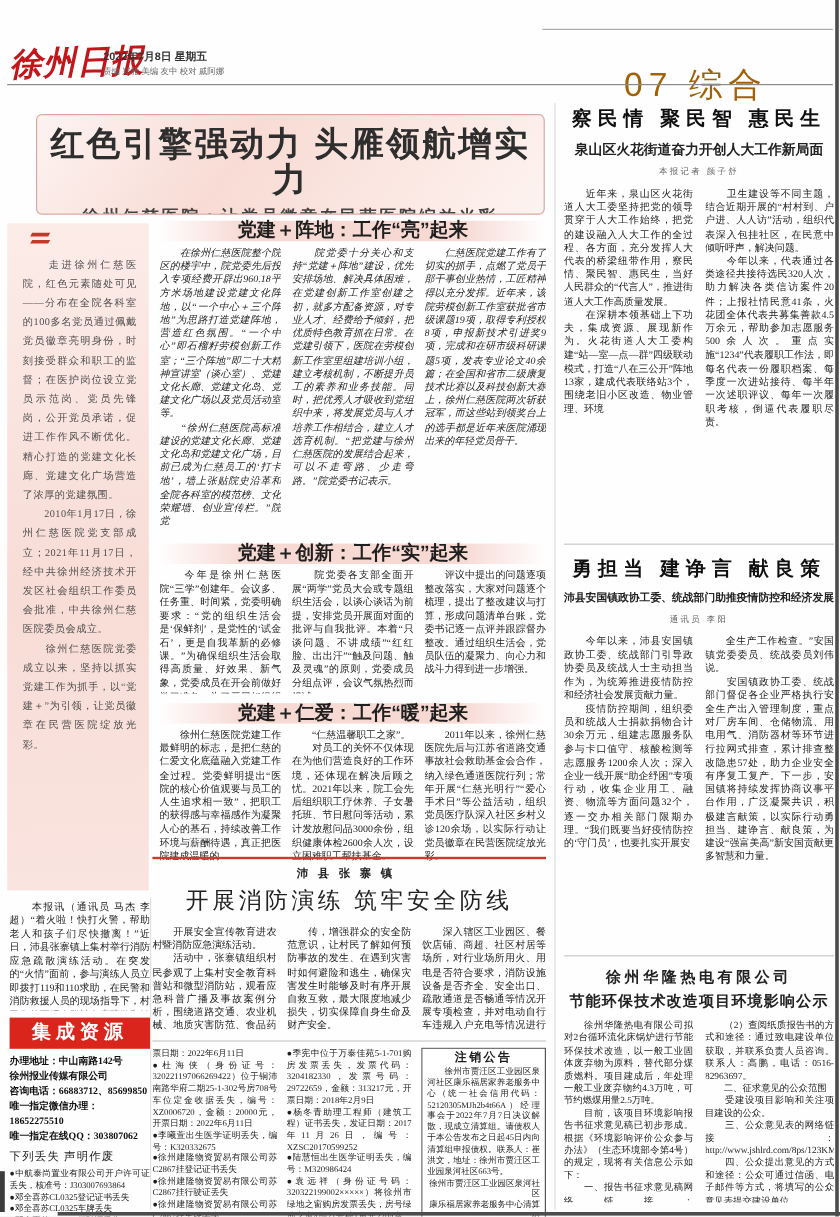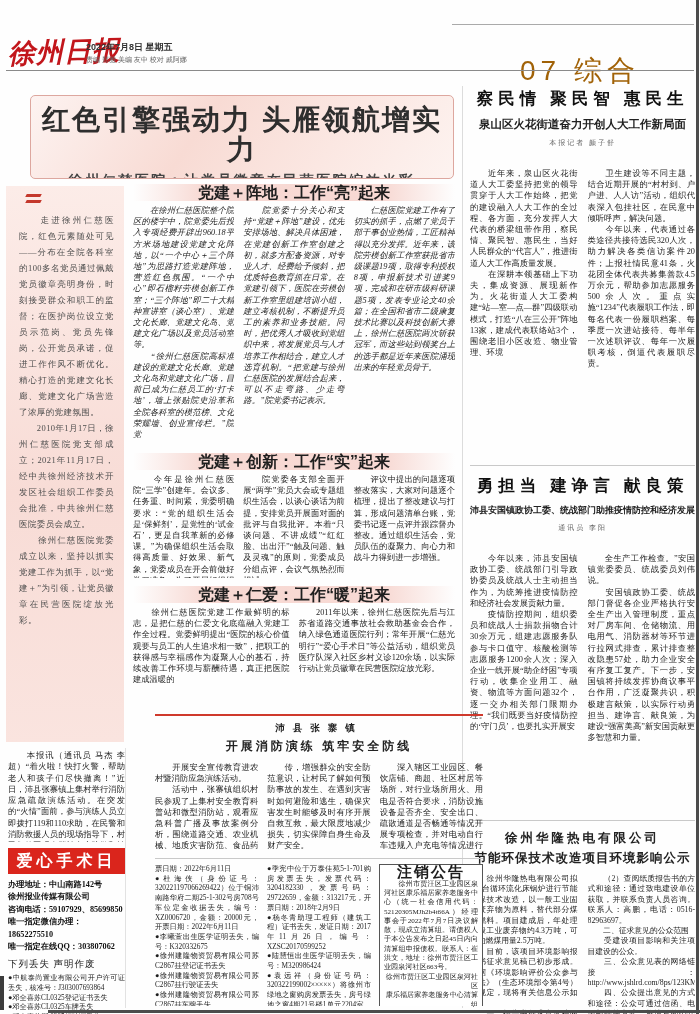--- a/index.html
+++ b/index.html
@@ -43,42 +43,42 @@
   .h1c{height:240px;font-style:italic;} .h2c{height:104px;} .h3c{height:130px;}
 
   
   .vrule1{left:462px;top:86px;height:922px;border-left:1px solid #dcdcdc;width:0;}
   .rightcol{left:470px;top:88px;width:225px;}
   .r-head{ text-align:center;font-size:16.5px;font-weight:bold;letter-spacing:5px;color:#101010;}
   .r-sub{ text-align:center;font-size:11.5px;font-weight:bold;margin-top:7px;color:#222;
           font-family:"Liberation Sans",sans-serif;}
   .r-sub2{font-size:9px;margin-top:7px;}
   .r-byline{text-align:center;font-size:7px;color:#666;margin-top:6px;letter-spacing:2px;}
-  .r-cols{display:flex;gap:10px;margin-top:20px;}
+  .r-cols{display:flex;gap:10px;margin-top:8px;}
   .r-cols .col{flex:1;font-size:8.3px;line-height:11.2px;overflow:hidden;}
   .rc1{height:288px;} .rc2{height:258px;}
   .rdiv{border-top:1px solid #c9c9c9;margin:9px 0;}
   .env-org{text-align:center;font-size:12.5px;font-weight:bold;letter-spacing:3px;}
   .env-title{text-align:center;font-size:12.5px;font-weight:bold;letter-spacing:1px;margin-top:3px;}
   .env-cols{display:flex;gap:10px;margin-top:7px;}
   .env-cols .col{flex:1;font-size:7.8px;line-height:10.4px;overflow:hidden;height:152px;}
 
   
-  .midblock{left:127px;top:714px;width:328px;padding-left:28px;}
+  .midblock{left:127px;top:714px;width:328px;}
   .redrule{border-top:2px solid #cf392c;}
   .kicker{text-align:center;font-size:9.5px;font-weight:bold;letter-spacing:8px;margin-top:6px;}
-  .fd-head{text-align:center;font-size:12px;font-weight:bold;letter-spacing:3px;margin-top:3px;
+  .fd-head{text-align:center;font-size:19px;font-weight:normal;letter-spacing:3px;margin-top:3px;
            font-family:"Liberation Sans",sans-serif;}
   .fd-cols{display:flex;gap:9px;margin-top:7px;}
   .fd-cols .col{flex:1;font-size:8.3px;line-height:11.2px;overflow:hidden;height:90px;}
   .middiv{border-top:1px solid #c9c9c9;margin-top:6px;}
   .cls-row{display:flex;gap:8px;margin-top:5px;}
   .cls-row .ccol{flex:1;font-size:7.3px;line-height:9.7px;overflow:hidden;height:142px;color:#1d1d1d;}
   .noticebox{border:1px solid #555;padding:3px 4px 4px;box-sizing:border-box;background:#fff;}
-  .nb-title{text-align:center;font-weight:bold;font-size:15px;letter-spacing:2px;}
+  .nb-title{text-align:center;font-weight:bold;font-size:10px;letter-spacing:2px;}
   .nb-body{font-size:7.1px;line-height:9.3px;margin-top:2px;}
   .nb-sign{font-size:7.1px;line-height:9.3px;text-align:right;}
 
   
   .vrule2{left:125px;top:748px;height:260px;border-left:1px solid #e2e2e2;width:0;}
   .blcol{left:8px;top:750px;width:117px;}
   .bl-para{font-size:8.3px;line-height:11.3px;height:92px;overflow:hidden;}
   .redbox{margin-top:6px;height:26px;line-height:26px;background:#da251c;color:#fff;text-align:center;
           font-size:16px;font-weight:bold;letter-spacing:4px;font-family:"Liberation Sans",sans-serif;}
   .bl-info{margin-top:5px;font-size:8.2px;line-height:12.4px;font-weight:bold;color:#101010;}
@@ -128,20 +128,22 @@
     </div>
     <div class="sechead">党建＋创新：工作“实”起来</div>
     <div class="seccols">
       <div class="col h2c pre just">　　今年是徐州仁慈医院“三学”创建年。会议多、任务重、时间紧，党委明确要求：“党的组织生活会是‘保鲜剂’，是党性的‘试金石’，更是自我革新的必修课。”为确保组织生活会取得高质量、好效果、新气象，党委成员在开会前做好学习准备，为了开展好组织生活会，徐州仁慈医院</div>
       <div class="col h2c pre just">　　院党委各支部全面开展“两学”党员大会或专题组织生活会，以谈心谈话为前提，安排党员开展面对面的批评与自我批评。本着“只谈问题、不讲成绩”“红红脸、出出汗”“触及问题、触及灵魂”的原则，党委成员分组点评，会议气氛热烈而坦诚。</div>
       <div class="col h2c pre just">　　评议中提出的问题逐项整改落实，大家对问题逐个梳理，提出了整改建议与打算，形成问题清单台账，党委书记逐一点评并跟踪督办整改。通过组织生活会，党员队伍的凝聚力、向心力和战斗力得到进一步增强。</div>
     </div>
     <div class="sechead">党建＋仁爱：工作“暖”起来</div>
     <div class="seccols">
       <div class="col h3c pre just">　　徐州仁慈医院党建工作最鲜明的标志，是把仁慈的仁爱文化底蕴融入党建工作全过程。党委鲜明提出“医院的核心价值观要与员工的人生追求相一致”，把职工的获得感与幸福感作为凝聚人心的基石，持续改善工作环境与薪酬待遇，真正把医院建成温暖的</div>
+      <div class="col h3c pre just">　　“仁慈温馨职工之家”。
+　　对员工的关怀不仅体现在为他们营造良好的工作环境，还体现在解决后顾之忧。2021年以来，院工会先后组织职工疗休养、子女暑托班、节日慰问等活动，累计发放慰问品3000余份，组织健康体检2600余人次，设立困难职工帮扶基金。</div>
       <div class="col h3c pre just">　　2011年以来，徐州仁慈医院先后与江苏省道路交通事故社会救助基金会合作，纳入绿色通道医院行列；常年开展“仁慈光明行”“爱心手术日”等公益活动，组织党员医疗队深入社区乡村义诊120余场，以实际行动让党员徽章在民营医院绽放光彩。</div>
     </div>
   </div>
 
   <div class="abs vrule1"></div>
   <div class="abs rightcol">
     <div>
       <div class="r-head">察民情 聚民智 惠民生</div>
       <div class="r-sub">泉山区火花街道奋力开创人大工作新局面</div>
       <div class="r-byline">本报记者 颜子舒</div>
@@ -217,24 +219,24 @@
 
         </div>
 
       </div>
     </div>
   </div>
 
   <div class="abs blcol">
     <div class="bl-para pre just">　　本报讯（通讯员 马杰 李超）“着火啦！快打火警，帮助老人和孩子们尽快撤离！”近日，沛县张寨镇上集村举行消防应急疏散演练活动。在突发的“火情”面前，参与演练人员立即拨打119和110求助，在民警和消防救援人员的现场指导下，村民们的围观人群被有序疏散和转移。
 　　入夏以来，沛县张寨镇针对人员密集场所和区域，持续开展消防安全巡查检查、消防指导。同时，针对农村留守儿童及空巢老人逃生自救能力弱等特点，</div>
-    <div class="redbox">爱心手术日</div>
+    <div class="redbox">集成资源</div>
     <div class="bl-info pre">办理地址：中山南路142号
 徐州报业传媒有限公司
-咨询电话：59107929、85699850
+咨询电话：66883712、85699850
 唯一指定微信办理：18652275510
 唯一指定在线QQ：303807062</div>
     <div class="bl-ntitle">下列丢失 声明作废</div>
     <div class="bl-items pre just">●中航泰尚置业有限公司开户许可证丢失，核准号：J303007693864
 ●邓全喜苏CL0325登记证书丢失
 ●邓全喜苏CL0325车牌丢失
 ●邓全喜苏CL0325行驶证丢失
 ●李培培中小学教师资格证书丢失，中小学二级教师，发证日期：2020年12月26日，编号：XZVC820651107
 ●徐州金诚物业管理有限公司开具的保德路28号房屋押金收据丢失，金额：10000元</div>
   </div>

